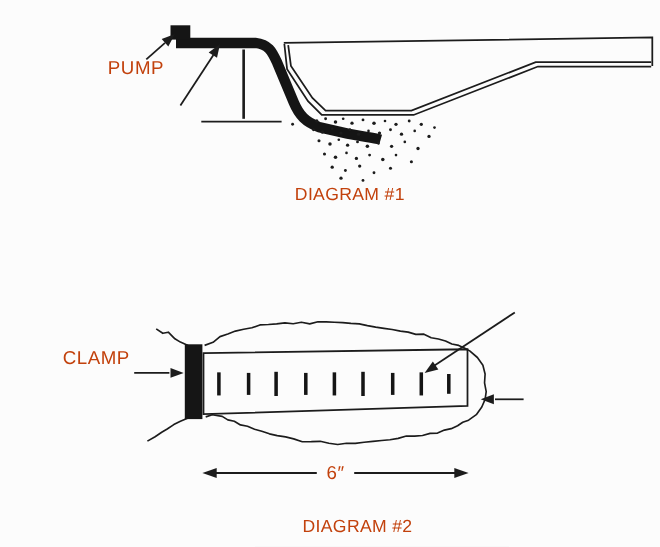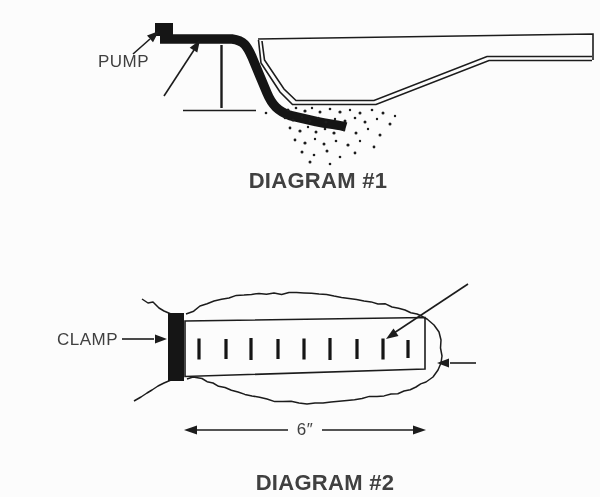--- a/index.html
+++ b/index.html
@@ -3,25 +3,25 @@
 <meta charset="utf-8">
 <style>
   html,body{margin:0;padding:0;}
   body{background:#e8e8e8;font-family:"Liberation Sans",sans-serif;}
   .stage{
     position:relative;width:600px;height:497px;background:#fcfcfc;
     overflow:hidden;
   }
   svg.art{position:absolute;left:0;top:0;}
   .label{
-    position:absolute;color:#404040;font-size:17px;letter-spacing:.5px;
+    position:absolute;color:#c2410c;font-size:17px;letter-spacing:.5px;
     white-space:nowrap;line-height:1;
   }
   .title{
-    font-weight:bold;font-size:22px;letter-spacing:.3px;
+    font-weight:normal;font-size:16px;letter-spacing:.3px;
     transform:translateX(-50%);
     text-align:right;
   }
   .dim-label{transform:translateX(-50%);background:#fcfcfc;padding:0 6px;}
 </style>
 </head>
 <body>
 
 <div class="stage">
 
@@ -141,19 +141,19 @@
       <polygon fill="#1c1c1c" stroke="none" points="426,430 413,425.5 413,434.5"></polygon>
     </g>
   </svg>
 
   <div class="label" style="left:98px;top:53px">PUMP</div>
 
 
   <div class="label title" style="left:318px;top:170px">DIAGRAM #1</div>
 
 
-  <div class="label" style="left:57px;top:331px">CLAMP</div>
+  <div class="label" style="left:57px;top:317px">CLAMP</div>
 
 
   <div class="label dim-label" style="left:305px;top:421px">6″</div>
 
   <div class="label title" style="left:325px;top:472px">DIAGRAM #2</div>
 </div>
 
 </body></html>

